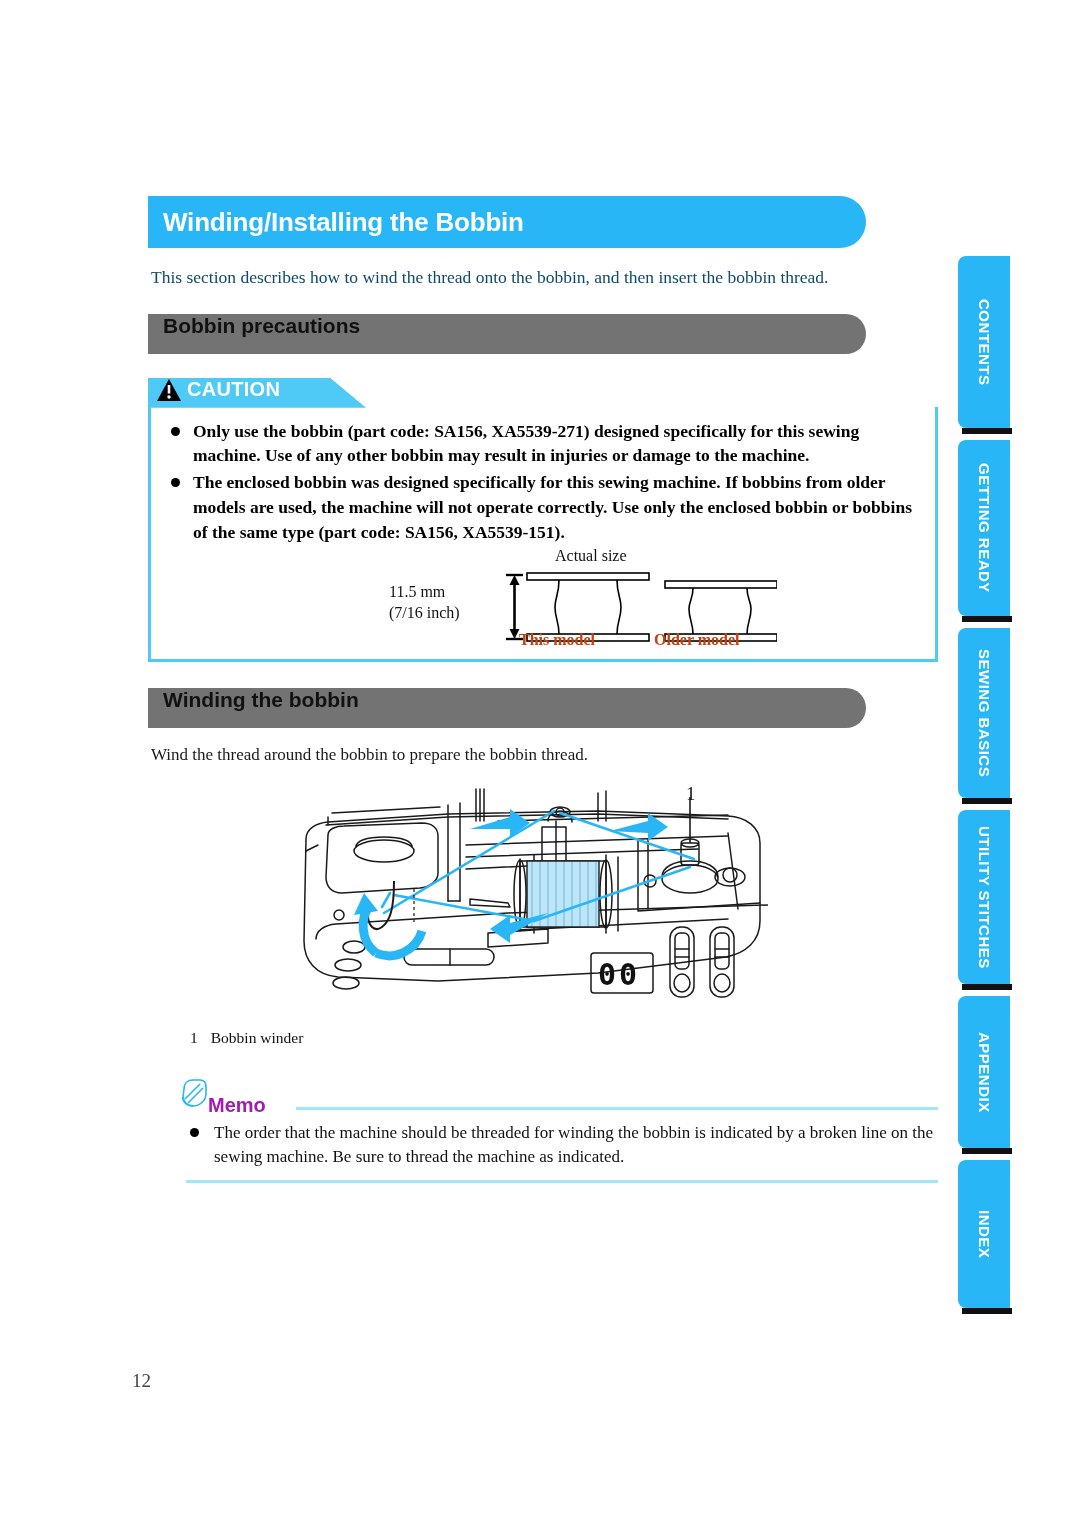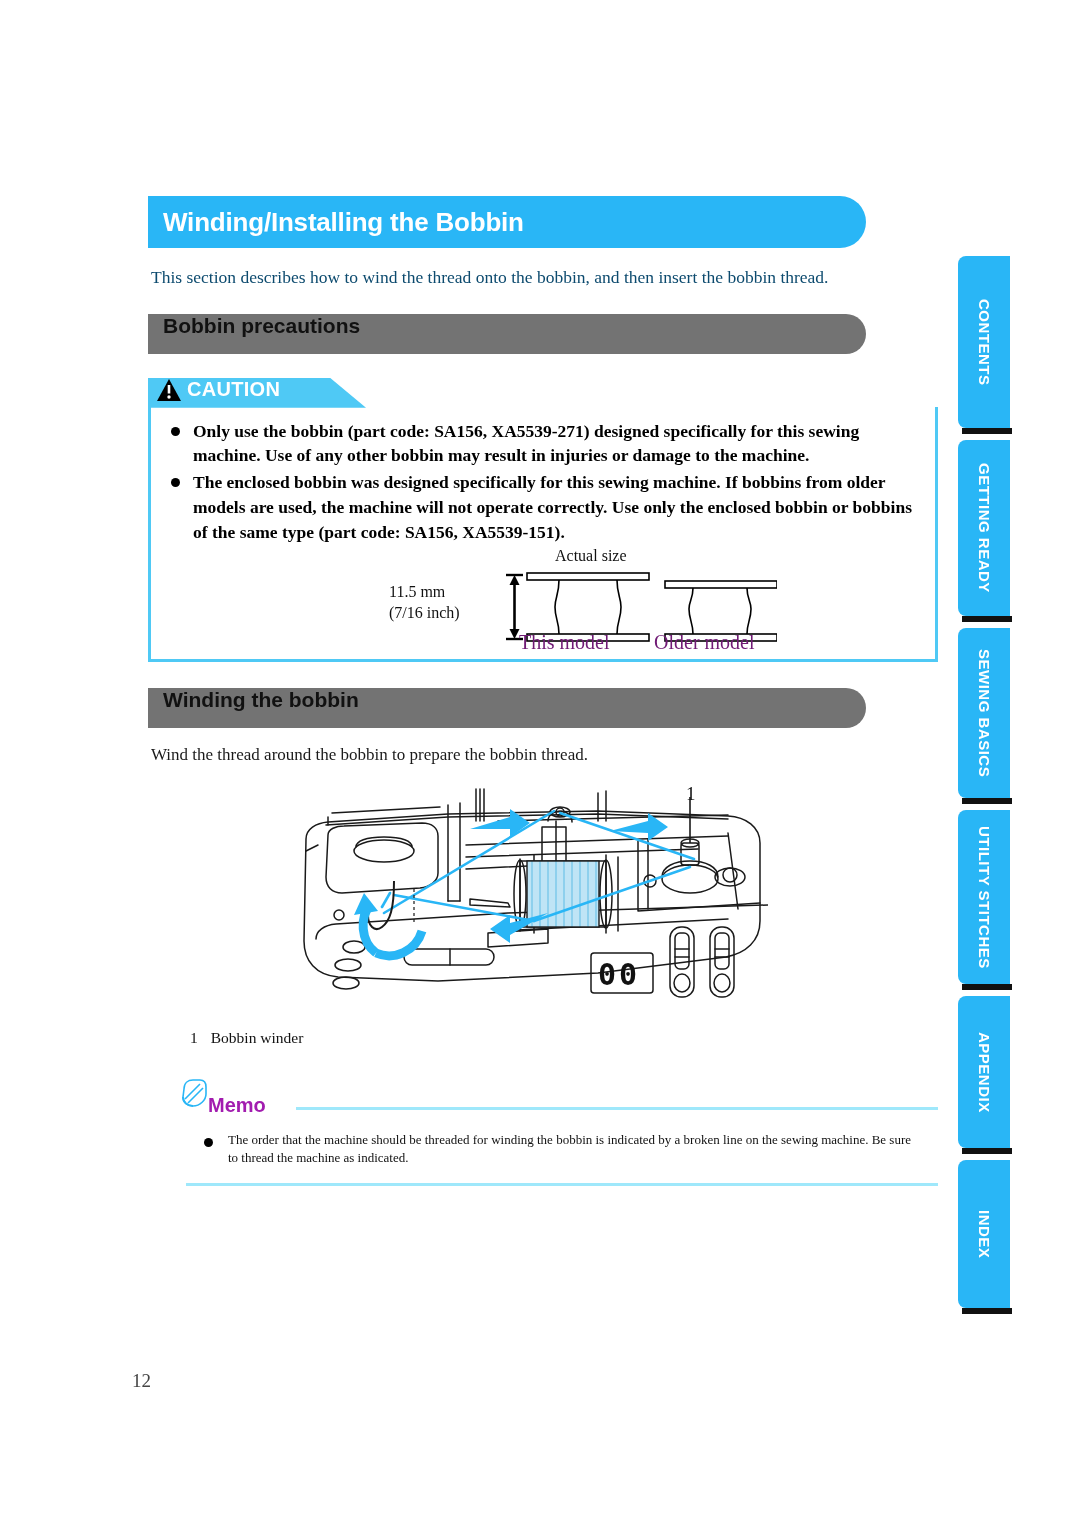--- a/index.html
+++ b/index.html
@@ -195,23 +195,24 @@
     top: 34px;
     width: 112px;
     text-align: left;
     font-size: 16px;
     line-height: 1.35;
     color: #111;
     font-family: "Liberation Serif", serif;
   }
   .model-label {
     position: absolute;
-    font-size: 20px;
-    color: #701a75;
+    font-size: 16px;
+    color: #c2410c;
     font-family: "Liberation Serif", serif;
+    font-weight: bold;
   }
   .bobbin-svg {
     position: absolute;
     left: 330px;
     top: 20px;
   }
 
   
   .illus-wrap {
     position: relative;
@@ -264,24 +265,24 @@
     bottom: 5px;
     height: 3px;
     background: #9fe8fb;
   }
   .memo-body {
     padding-left: 38px;
     margin-top: 6px;
     position: relative;
   }
   .memo-body p {
-    margin: 16px;
+    margin: 2px;
     position: relative;
     padding-left: 26px;
-    font-size: 13px;
+    font-size: 17px;
     line-height: 1.4;
     color: #111;
   }
   .memo-body p .dot {
     position: absolute;
     left: 2px;
     top: 7px;
     width: 9px;
     height: 9px;
     background: #000;

